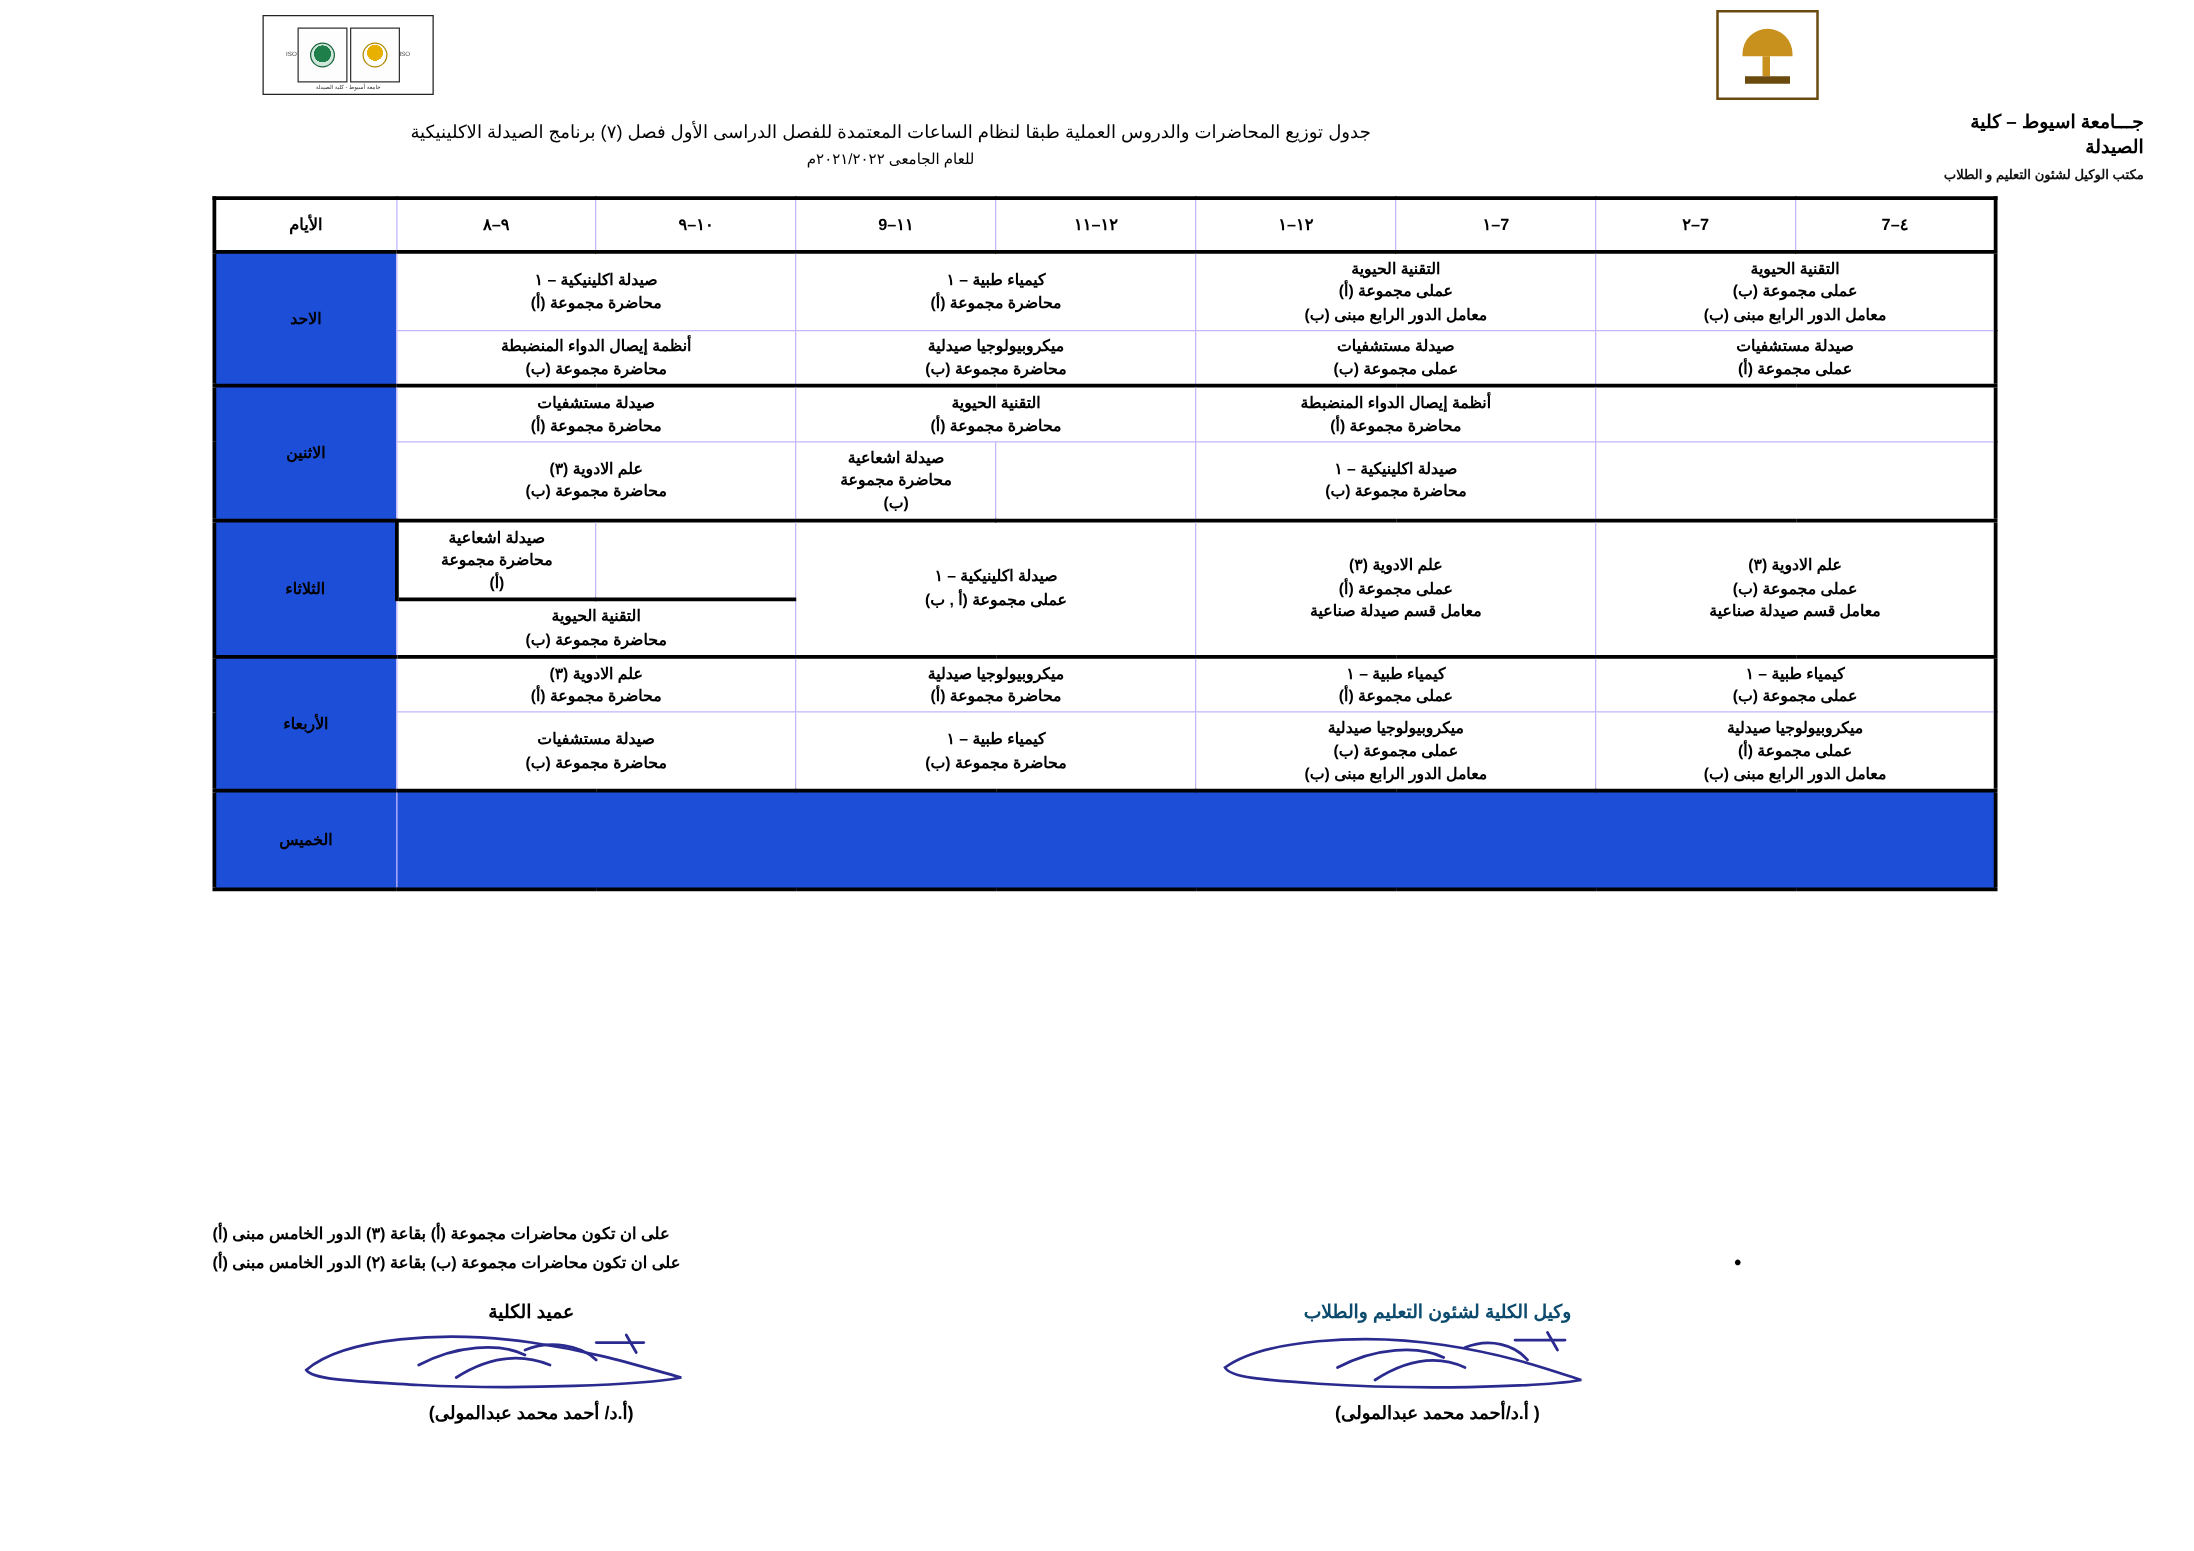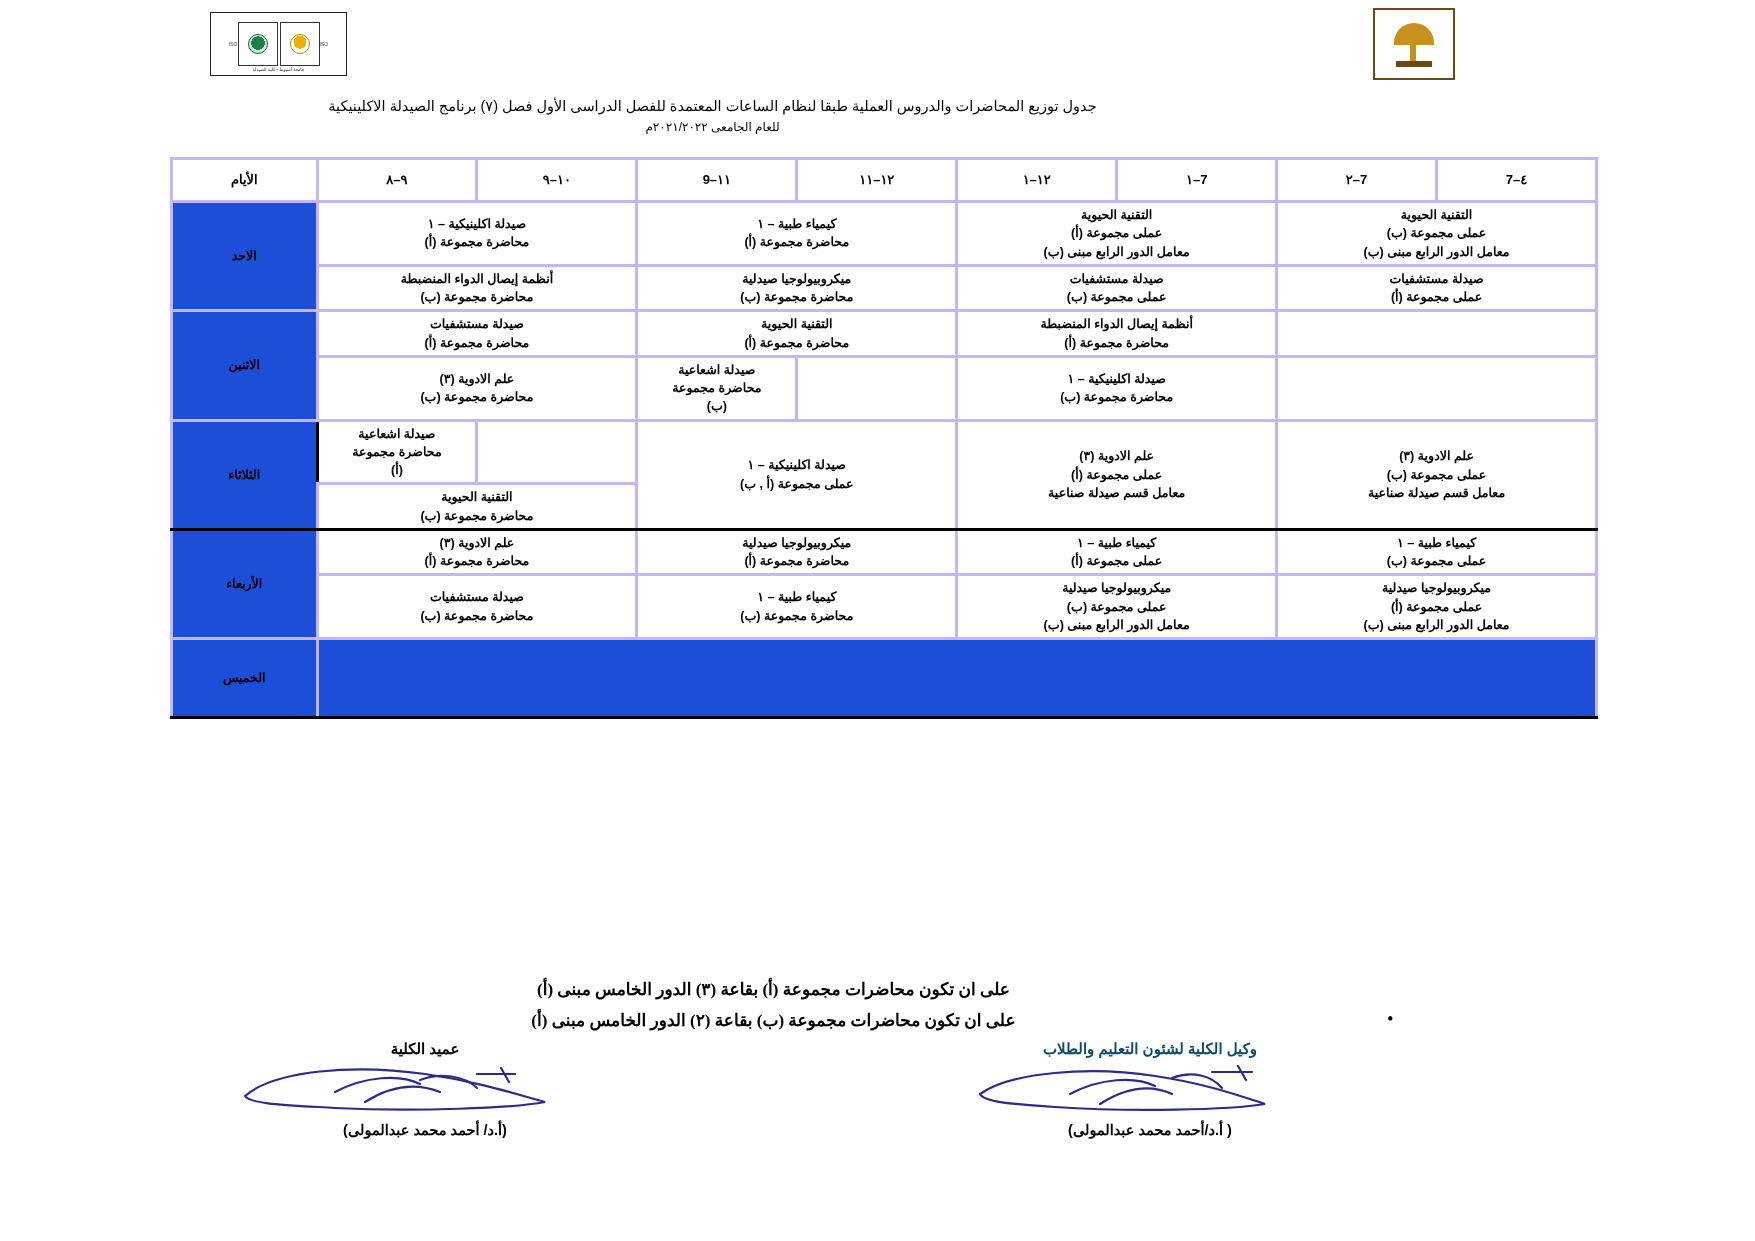--- a/index.html
+++ b/index.html
@@ -146,21 +146,21 @@
     top: 157px;
     right: 157px;
     left: 170px;
   }
   table.sched {
     width: 100%;
     border-collapse: collapse;
     table-layout: fixed;
   }
   table.sched td, table.sched th {
-    border: 3px solid #c4b5fd;
+    border: 1px solid #c4b5fd;
     text-align: center;
     vertical-align: middle;
     font-size: 12.6px;
     line-height: 1.45;
     padding: 3px 2px;
     font-weight: bold;
   }
   table.sched .hdr td {
     height: 34px;
     font-size: 13px;
@@ -176,25 +176,24 @@
   .empty-cell { }
 
   .dayname { font-size: 13.5px; }
 
   
   .notes {
     position: absolute;
     top: 975px;
     right: 360px;
     left: 170px;
-    text-align: center;
-    font-size: 17px;
+    text-align: left;
+    font-size: 13px;
     font-weight: bold;
     line-height: 1.8;
-    font-family: Liberation Serif, serif;
   }
   .notes ul {
     margin: 0;
     padding-right: 18px;
     list-style: none;
   }
   .notes li { position: relative; }
   .notes li.bulleted::before {
     content: "•";
     position: absolute;
@@ -249,20 +248,25 @@
   </div>
 
   <div class="logo-right">
     <div class="palm">
       <div class="fan"></div>
       <div class="trunk"></div>
       <div class="base"></div>
     </div>
   </div>
 
+  <div class="univ-block">
+    <div>جـــامعة اسيوط – كلية</div>
+    <div>الصيدلة</div>
+    <div class="office">مكتب الوكيل لشئون التعليم و الطلاب</div>
+  </div>
 
   <div class="title-block">
     <div>جدول توزيع المحاضرات والدروس العملية طبقا لنظام الساعات المعتمدة للفصل الدراسى الأول فصل (٧) برنامج الصيدلة الاكلينيكية</div>
     <div class="sub">للعام الجامعى ٢٠٢١/٢٠٢٢م</div>
   </div>
 </div>
 
 <div class="sched-wrap">
   <table class="sched outer-frame">
     <colgroup>

